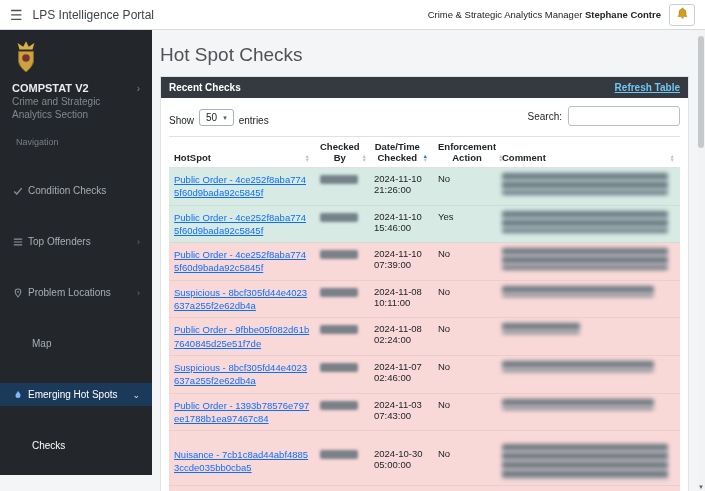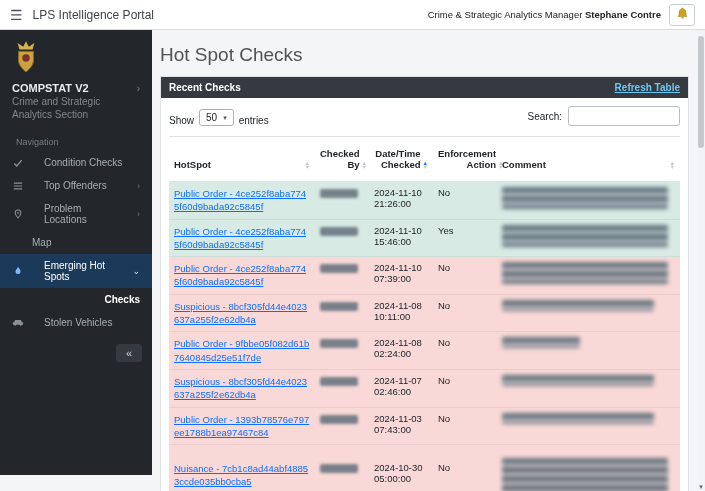--- a/index.html
+++ b/index.html
@@ -20,29 +20,29 @@
 
   
   .sidebar { position:absolute; top:30px; left:0; bottom:16px; width:152px; background:#23272b;
              color:#a7aeb5; font-size:10px; overflow:hidden; }
   .brand { padding:10px 12px 8px; }
   .brand-row { display:flex; align-items:center; margin-top:6px; }
   .brand-title { color:#e9ecef; font-weight:bold; font-size:11px; }
   .brand-chev { margin-left:auto; color:#7c848c; font-size:10px; }
   .brand-sub { font-size:10px; color:#80888f; line-height:1.25; margin-top:2px; width:110px; }
   .nav-label { padding:8px 16px 4px; font-size:9px; color:#767e86; }
-  .nav-item { display:flex; align-items:center; gap:20px; padding:6px 12px; color:#a7aeb5;
-              cursor:pointer; position:relative; }
+  .nav-item { display:flex; align-items:center; gap:4px; padding:6px 12px; color:#a7aeb5;
+              cursor:pointer; position:relative;margin-top:28px; }
   .nav-item .nicon { width:12px; display:flex; justify-content:center; color:#8a9199; flex:0 0 12px; }
   .nav-item .chev { margin-left:auto; color:#6e757c; font-size:9px; }
   .nav-item.active { background:rgba(0,123,255,0.22); color:#fff; }
   .nav-item.active .nicon { color:#7db8ff; }
   .nav-item.active .chev { color:#cfe2ff; }
   .nav-sub { padding-left:32px; }
-  .nav-sub.current { color:#fff; font-weight:bold;justify-content:flex-end; }
+  .nav-sub.current { color:#fff; font-weight:normal; }
   .badge-new { background:#dc3545; color:#fff; font-size:7.5px; border-radius:3px;
                padding:1px 4px; font-weight:bold; }
   .collapse-btn { margin:10px 10px 0 auto; width:26px; height:18px; background:#343a40;
                   border-radius:3px; display:flex; align-items:center; justify-content:center;
                   color:#ced4da; font-size:11px; cursor:pointer; }
 
   
   .main { position:absolute; top:30px; left:152px; right:8px; bottom:0; overflow:hidden; }
   .page-title { margin:14px 8px 10px; font-size:19px; color:#4f5356; font-weight:400; }
   .panel { margin:0 8px; background:#fff; border:1px solid #dfe3e6; }
@@ -53,21 +53,21 @@
   .controls { display:flex; align-items:flex-end; font-size:10px; color:#212529; }
   .entries-select { display:inline-flex; align-items:center; gap:6px; border:1px solid #aab2b9;
                     border-radius:3px; padding:2px 6px; margin:0 5px; background:#fff; cursor:pointer; }
   .entries-select .caret { font-size:7px; color:#555; }
   .search-wrap { margin-left:auto; display:flex; align-items:center; }
   .search-input { width:112px; height:20px; border:1px solid #b9bfc4; border-radius:3px;
                   margin-left:6px; font-family:"Liberation Sans", sans-serif; font-size:10px; padding:0 4px; }
 
   
   table { width:100%; border-collapse:collapse; table-layout:fixed; margin-top:10px; }
-  th { font-size:9.5px; text-align:right; padding:11px 5px; border-top:1px solid #dee2e6;
+  th { font-size:9.5px; text-align:center; padding:4px 5px; border-top:1px solid #dee2e6;
        border-bottom:1px solid #dee2e6; vertical-align:bottom; color:#212529; cursor:pointer; }
   .th-inner { display:flex; align-items:flex-end; justify-content:space-between; gap:2px; }
   .sort { display:flex; flex-direction:column; line-height:0.75; font-size:5.5px; color:#c3c7cb;
           padding-bottom:1px; }
   .sort .active { color:#007bff; }
   td { padding:5px; vertical-align:top; font-size:9.5px; color:#212529;
        border-bottom:1px solid rgba(0,0,0,0.05); }
   tr.recent { background:#d8eae4; }
   tr.older  { background:#f8d9d8; }
   a.hotspot { color:#0d6efd; text-decoration:underline; word-break:break-all; line-height:1.4;

